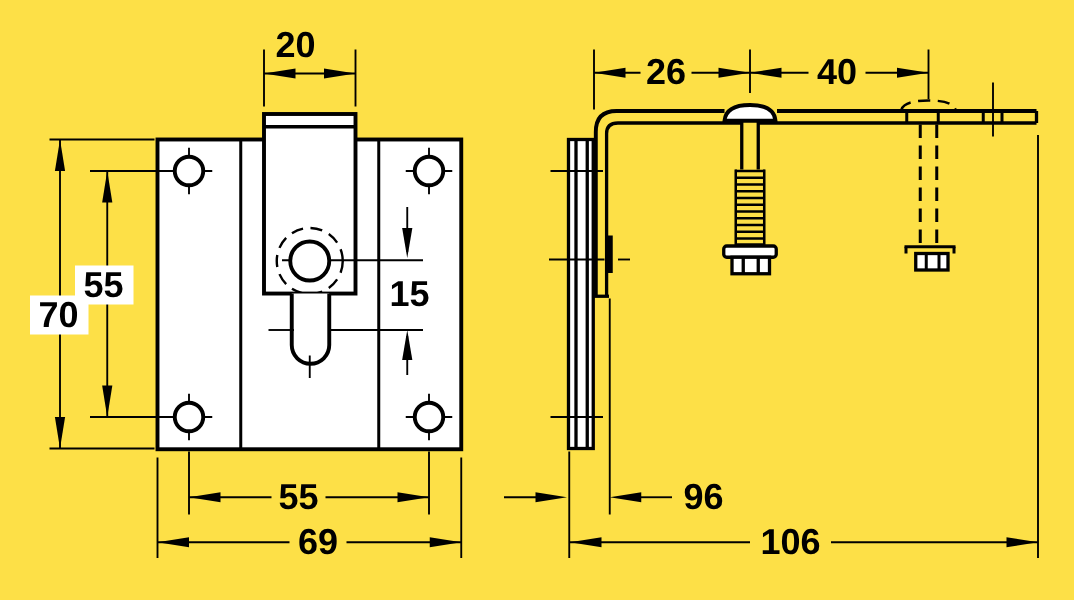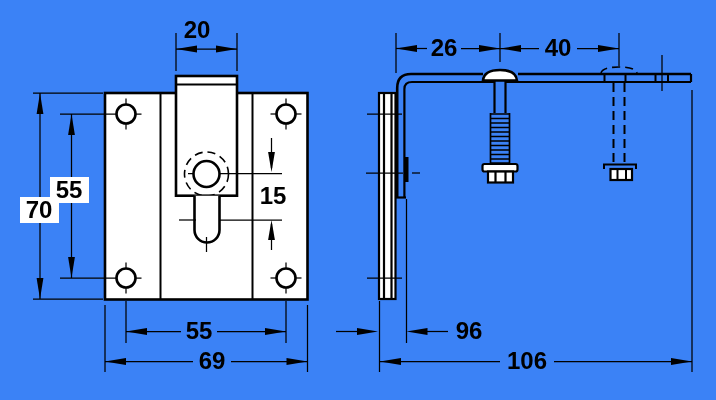--- a/index.html
+++ b/index.html
@@ -1,16 +1,16 @@
 <!DOCTYPE html>
 <html><head>
 <meta charset="utf-8">
 <style>
   html,body{margin:0;padding:0;background:#ffffff;}
-  .stage{width:716px;height:400px;position:relative;background:#3b82f6;overflow:hidden;}
+  .stage{width:716px;height:400px;position:relative;background:#fde047;overflow:hidden;}
   svg{display:block;}
   .ol   {stroke:#000;stroke-width:2.6;fill:none;stroke-linecap:butt;}
   .ol2  {stroke:#000;stroke-width:2.2;fill:none;}
   .ol3  {stroke:#000;stroke-width:2;fill:none;}
   .olw  {stroke:#000;stroke-width:2.6;fill:#fff;}
   .ol2w {stroke:#000;stroke-width:2.2;fill:#fff;}
   .thin {stroke:#000;stroke-width:1.25;fill:none;}
   .thr  {stroke:#000;stroke-width:1.7;fill:none;}
   .dash {stroke:#000;stroke-width:1.6;fill:none;stroke-dasharray:8 5;}
   .hdash{stroke:#000;stroke-width:2;fill:none;stroke-dasharray:9 5;}

